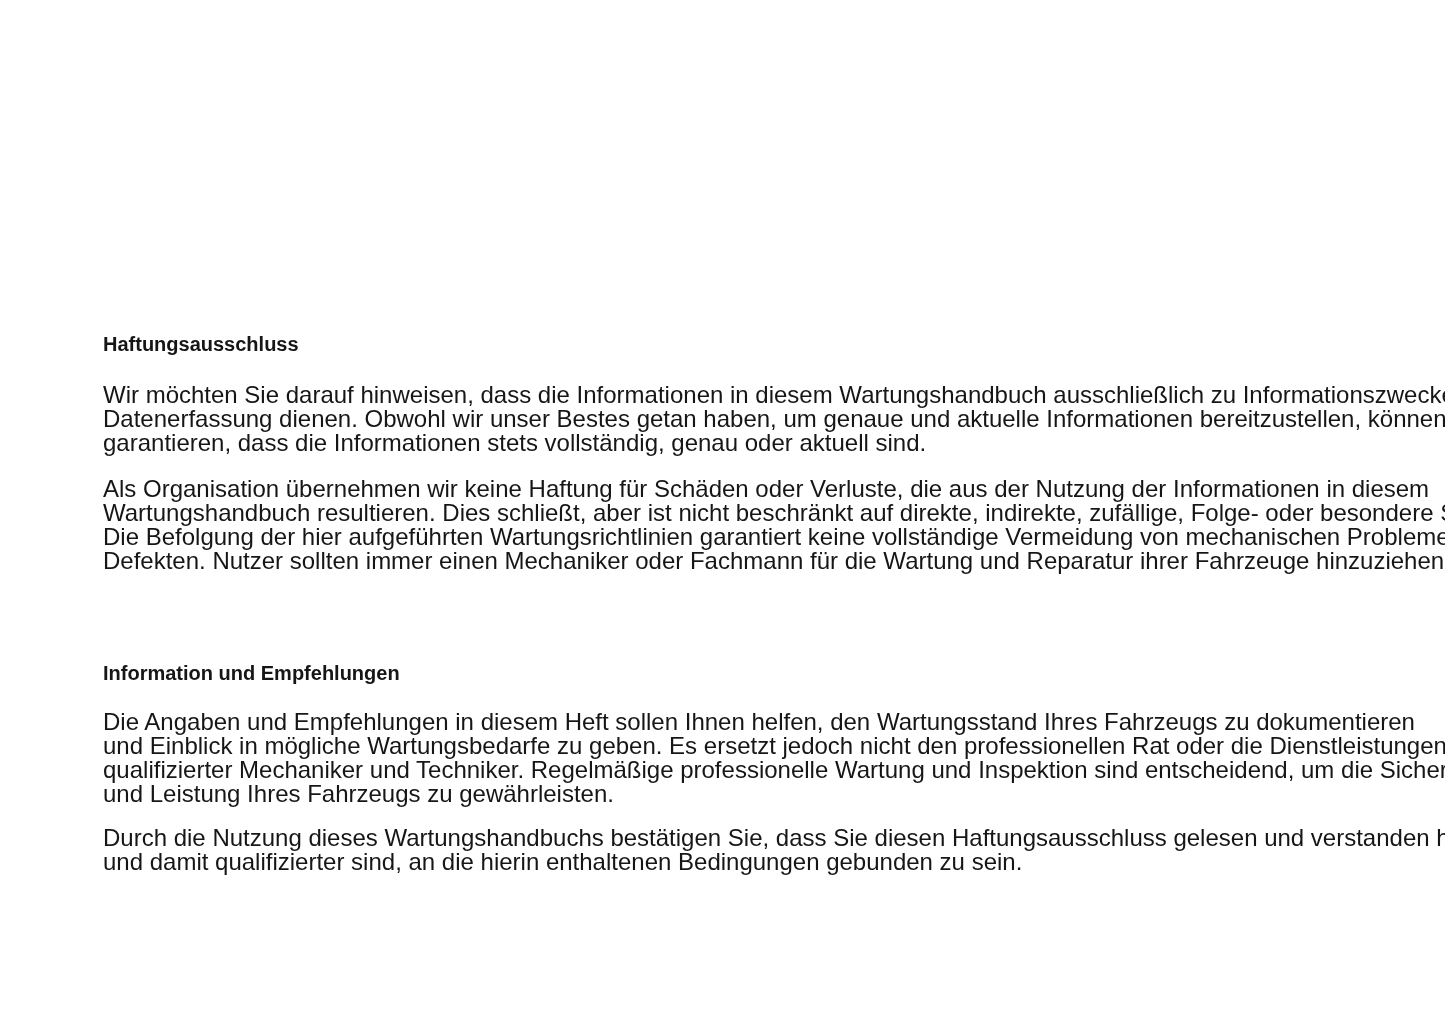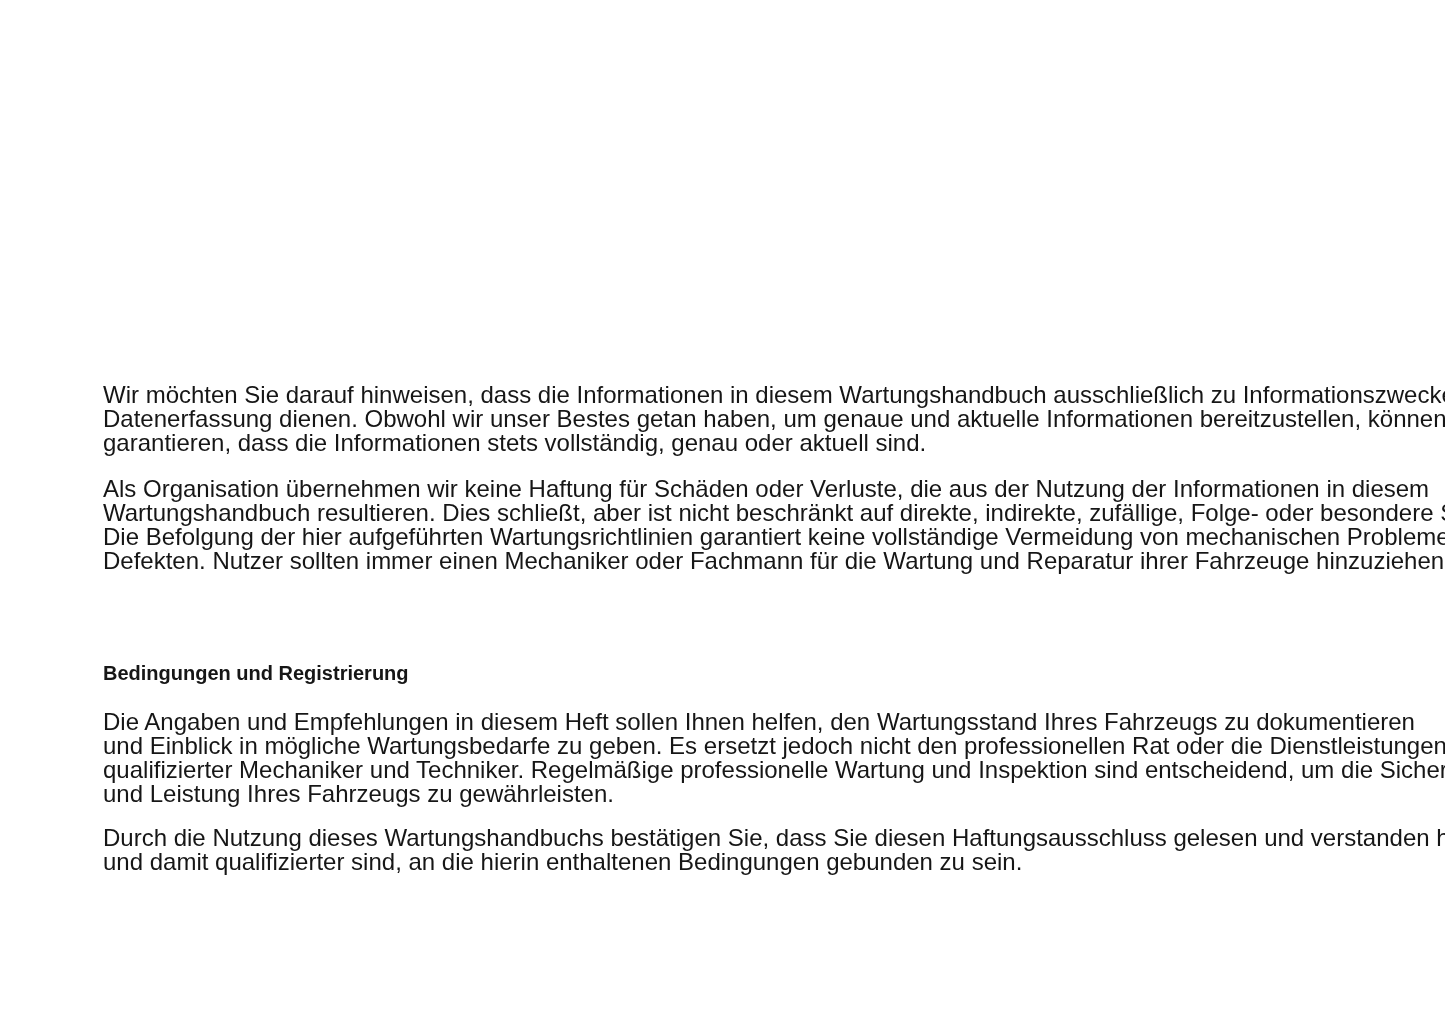--- a/index.html
+++ b/index.html
@@ -40,31 +40,32 @@
   .pos-p2 { top: 477px; }
   .pos-h2 { top: 661px; }
   .pos-p3 { top: 710px; }
   .pos-p4 { top: 826px; }
 </style>
 </head>
 <body>
 
 <div class="page">
 
+  <div class="block heading pos-h1">Haftungsausschluss</div>
 
   <p class="block para pos-p1">Wir möchten Sie darauf hinweisen, dass die Informationen in diesem Wartungshandbuch ausschließlich zu Informationszwecken und zur
 Datenerfassung dienen. Obwohl wir unser Bestes getan haben, um genaue und aktuelle Informationen bereitzustellen, können wir nicht
 garantieren, dass die Informationen stets vollständig, genau oder aktuell sind.</p>
 
   <p class="block para pos-p2">Als Organisation übernehmen wir keine Haftung für Schäden oder Verluste, die aus der Nutzung der Informationen in diesem
 Wartungshandbuch resultieren. Dies schließt, aber ist nicht beschränkt auf direkte, indirekte, zufällige, Folge- oder besondere Schäden.
 Die Befolgung der hier aufgeführten Wartungsrichtlinien garantiert keine vollständige Vermeidung von mechanischen Problemen oder
 Defekten. Nutzer sollten immer einen Mechaniker oder Fachmann für die Wartung und Reparatur ihrer Fahrzeuge hinzuziehen.</p>
 
-  <div class="block heading pos-h2">Bedingungen und Registrierung</div>
+  <div class="block heading pos-h2">Information und Empfehlungen</div>
 
   <p class="block para pos-p3">Die Angaben und Empfehlungen in diesem Heft sollen Ihnen helfen, den Wartungsstand Ihres Fahrzeugs zu dokumentieren
 und Einblick in mögliche Wartungsbedarfe zu geben. Es ersetzt jedoch nicht den professionellen Rat oder die Dienstleistungen
 qualifizierter Mechaniker und Techniker. Regelmäßige professionelle Wartung und Inspektion sind entscheidend, um die Sicherheit
 und Leistung Ihres Fahrzeugs zu gewährleisten.</p>
 
   <p class="block para pos-p4">Durch die Nutzung dieses Wartungshandbuchs bestätigen Sie, dass Sie diesen Haftungsausschluss gelesen und verstanden haben
 und damit qualifizierter sind, an die hierin enthaltenen Bedingungen gebunden zu sein.</p>
 
 </div>

